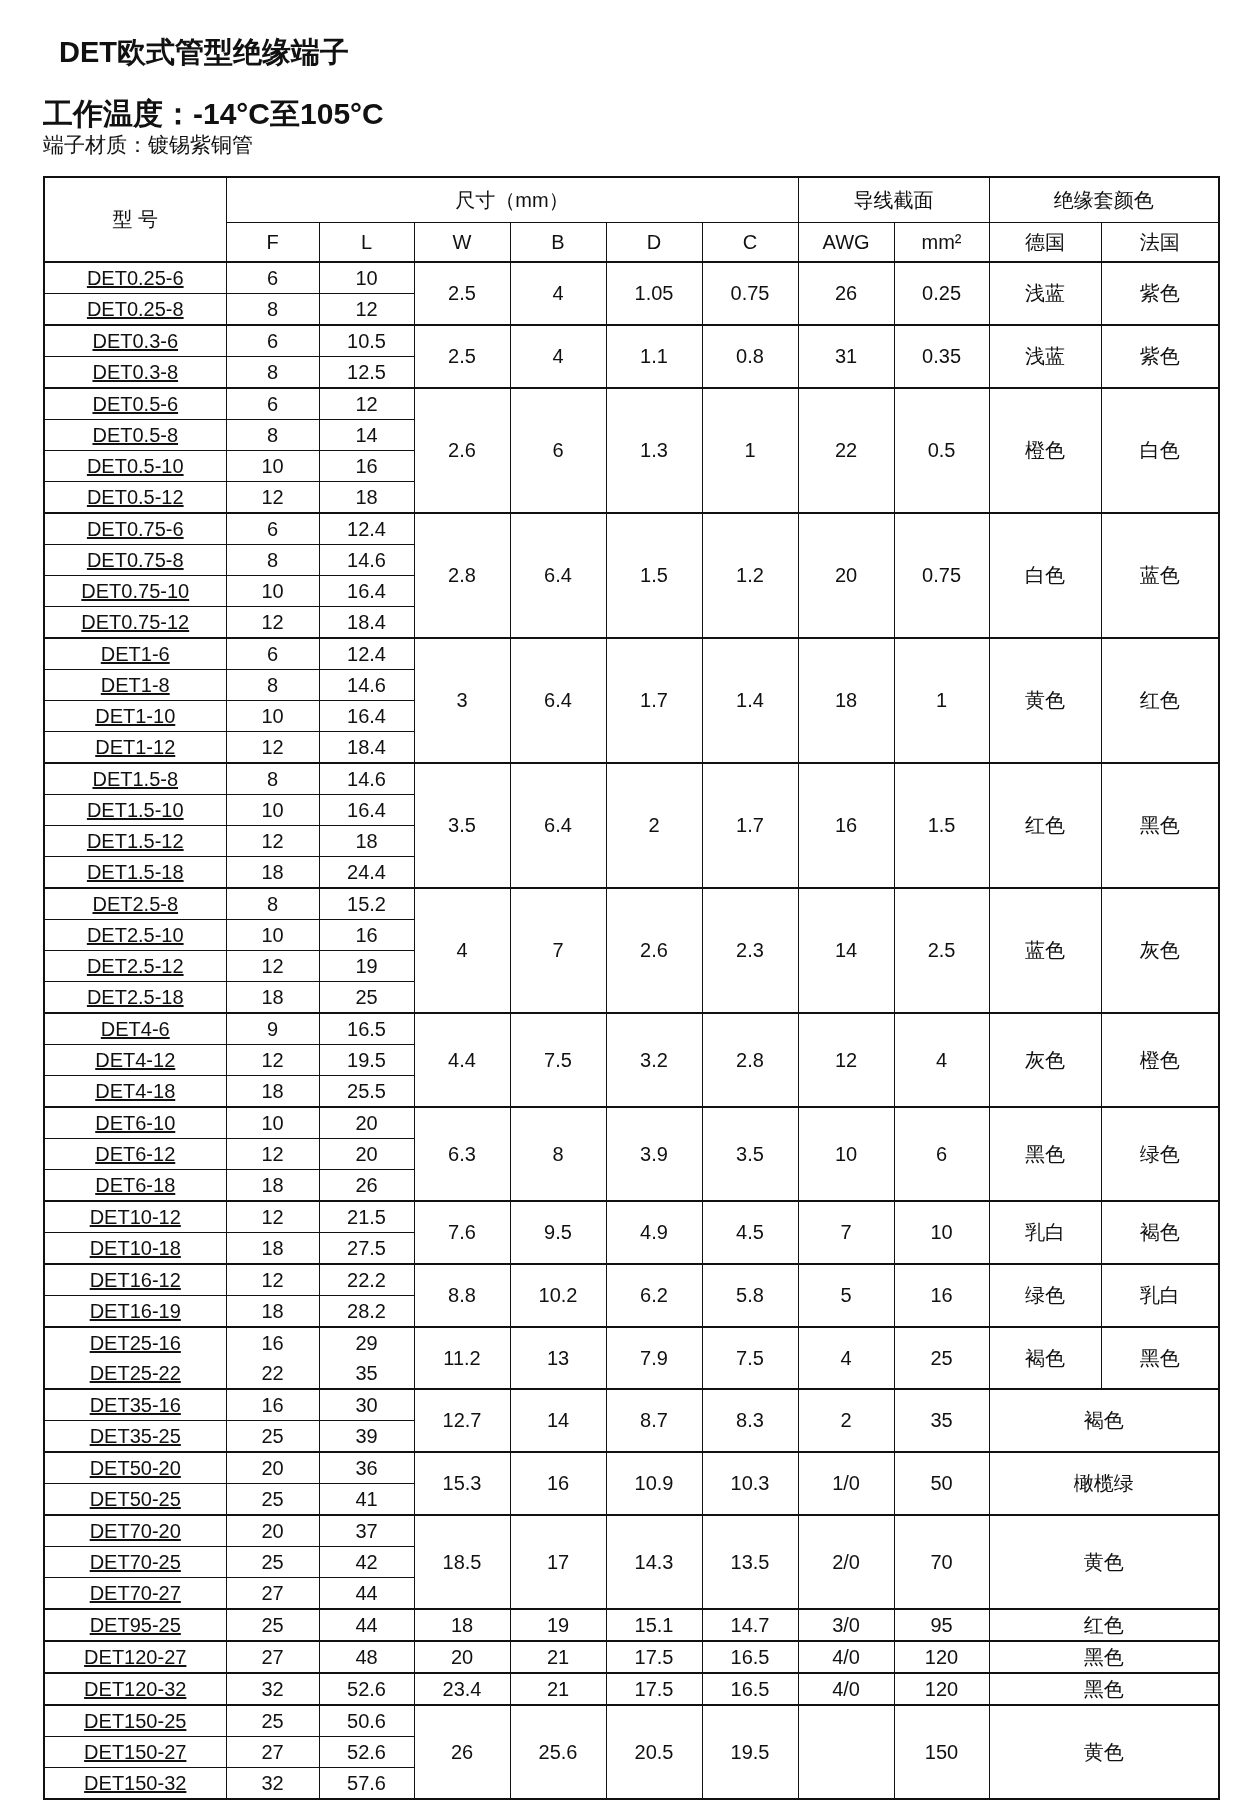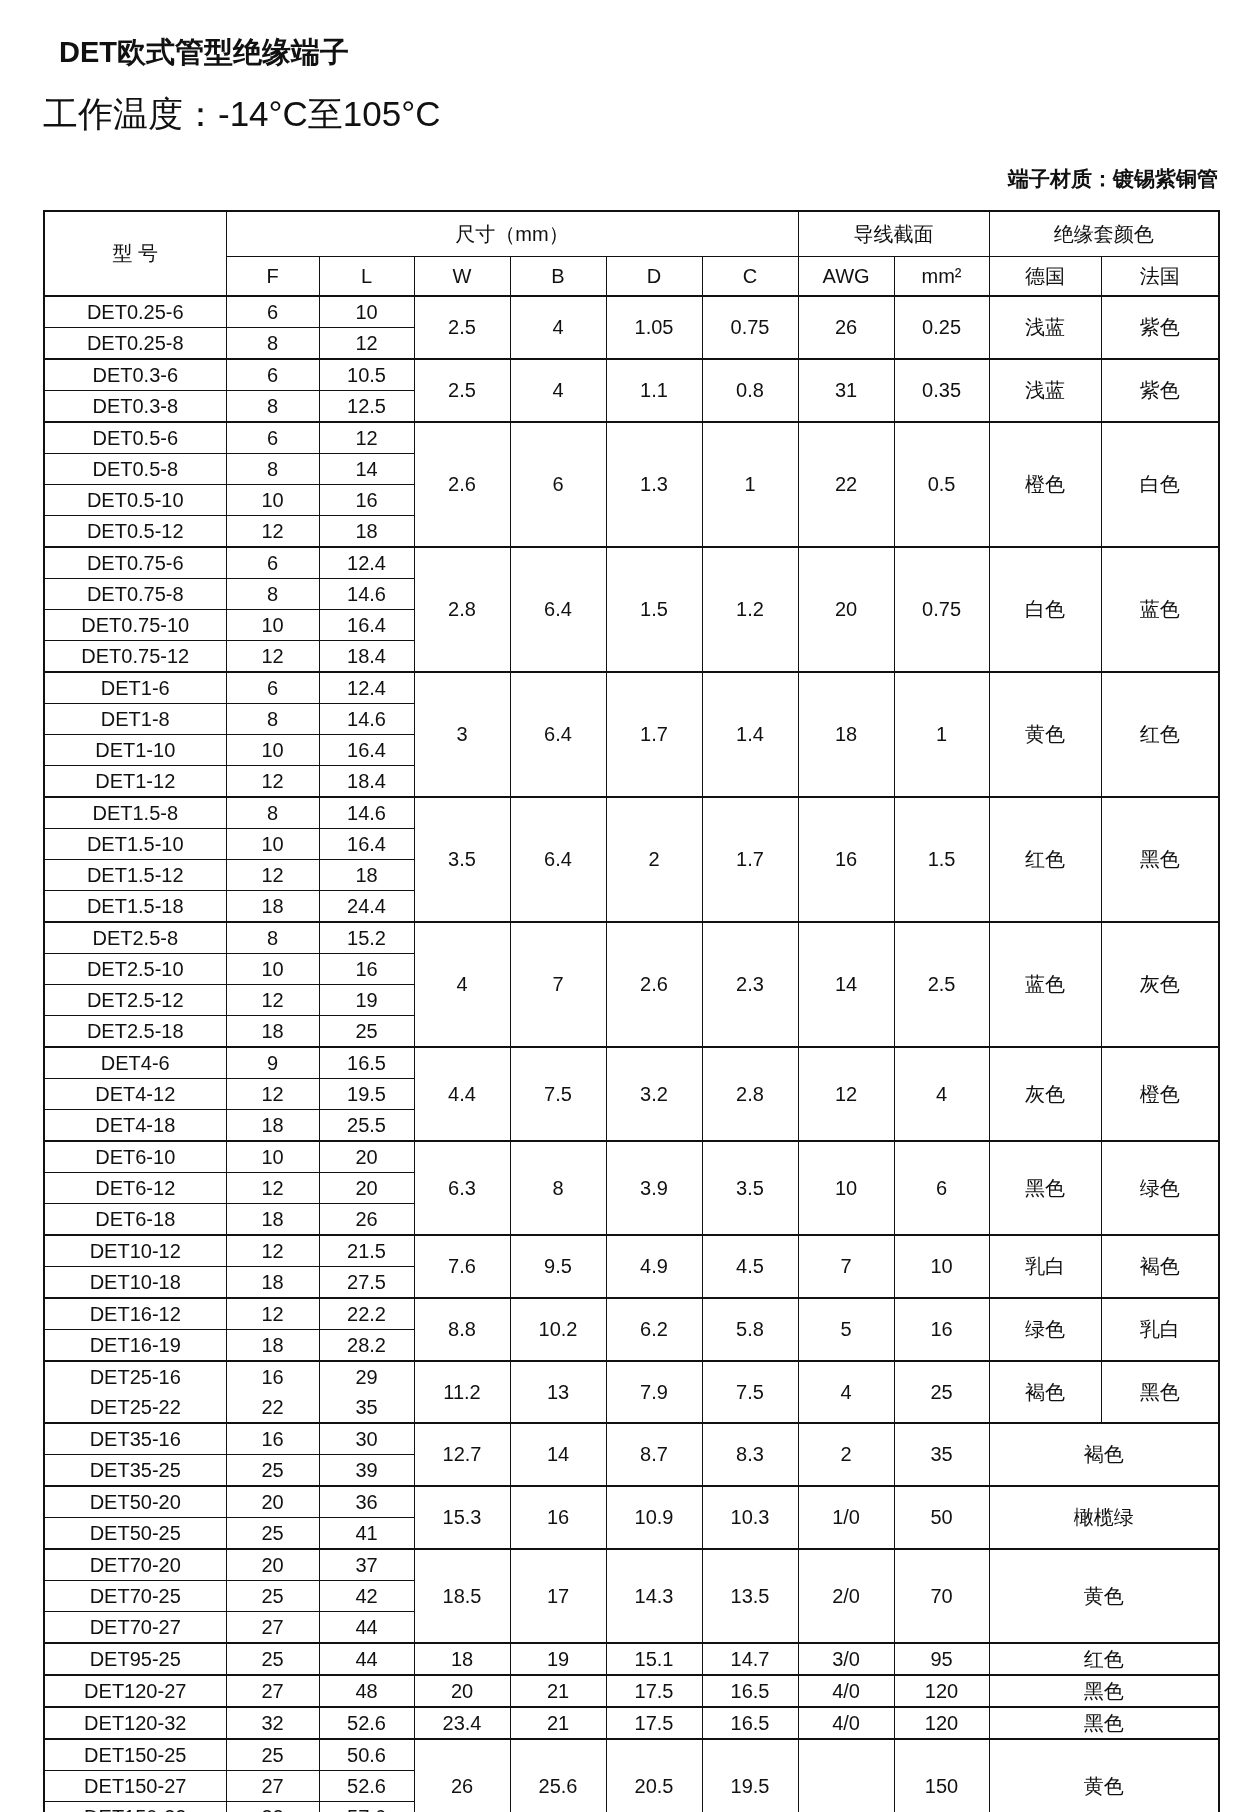--- a/index.html
+++ b/index.html
@@ -12,31 +12,29 @@
   body { width: 1258px; height: 1812px; overflow: hidden; }
   .page { padding: 18px 40px 0 43px; box-sizing: border-box; }
 
   .title {
     font-size: 29px;
     font-weight: bold;
     margin: 16px;
     line-height: 36px;
   }
   .temp {
-    font-size: 35px;
-    font-weight: normal;
+    font-size: 30px;
+    font-weight: bold;
     margin-top: 26px;
     line-height: 36px;
   }
   .material {
     font-size: 21px;
-    font-weight: bold;
-    margin-top: 34px;
+    font-weight: normal;
     line-height: 26px;
-    text-align: right;
   }
 
   table.spec {
     border-collapse: collapse;
     border: 2px solid #111;
     table-layout: fixed;
     width: 1175px;
     margin-top: 18px;
   }
   table.spec th, table.spec td {
@@ -46,21 +44,21 @@
     vertical-align: middle;
     font-weight: normal;
     font-size: 20px;
     padding: 0;
     overflow: hidden;
     white-space: nowrap;
   }
   thead tr.main th { height: 44px; }
   thead tr.sub th  { height: 38px; }
   tbody td { height: 30px; }
-  td.model { text-align: left; padding-left: 18px; }
+  td.model { text-align: left; padding-left: 18px; text-decoration: underline; }
   tr.gs td { border-top-width: 2px; }   
   tr.nodiv td { border-top: none; }     
 </style>
 </head>
 <body>
 
 <div class="page">
   <h1 class="title">DET欧式管型绝缘端子</h1>
   <div class="temp">工作温度：-14°C至105°C</div>
   <div class="material">端子材质：镀锡紫铜管</div>

